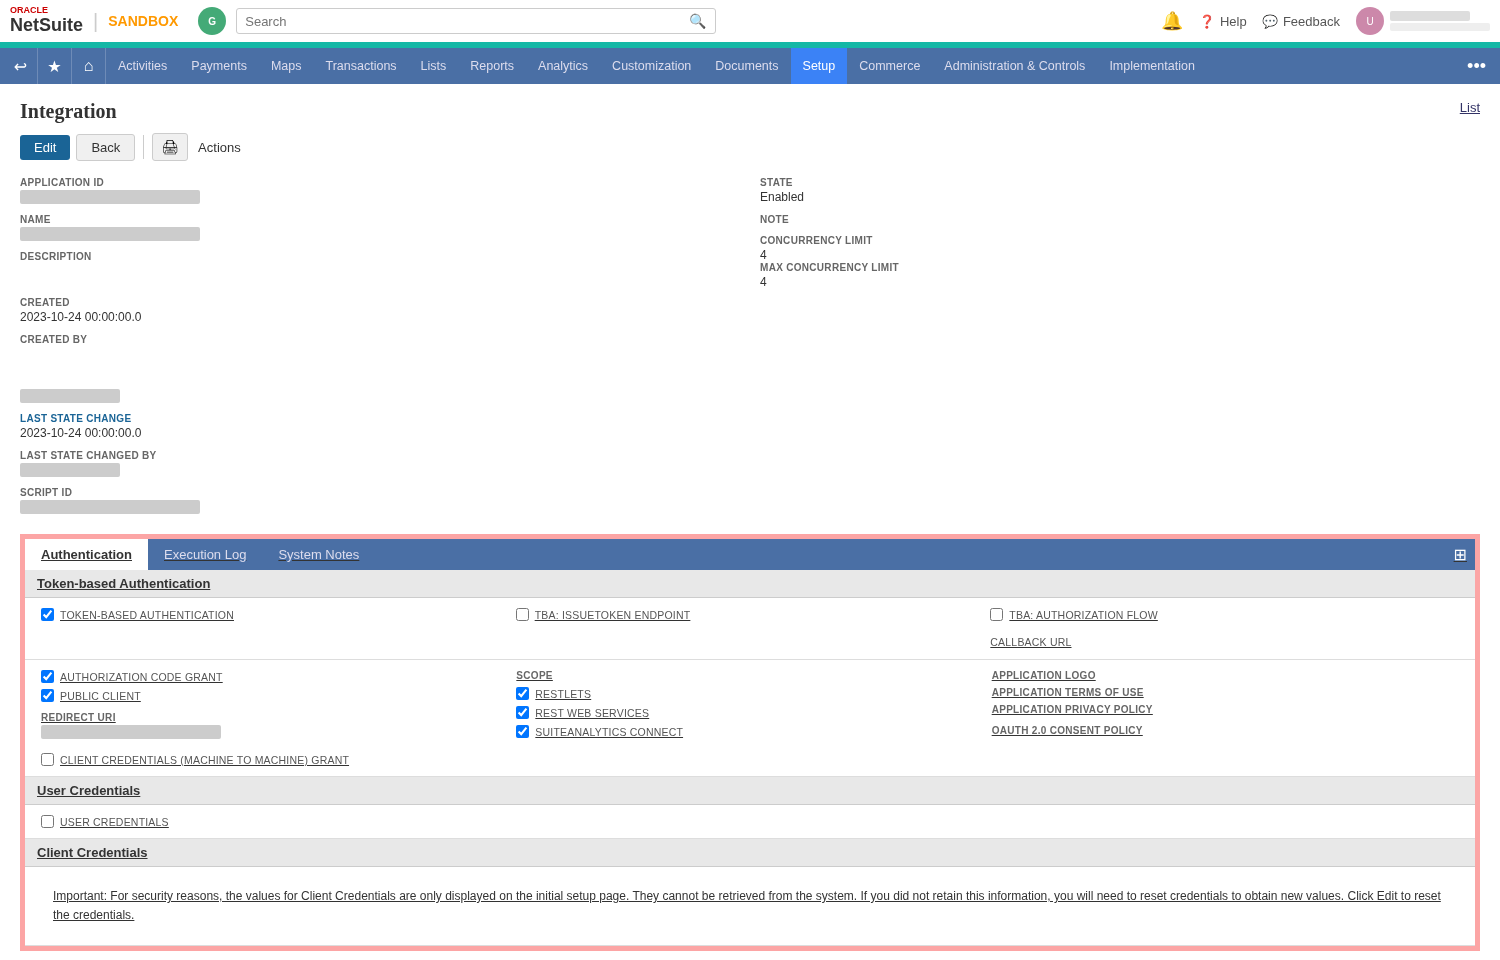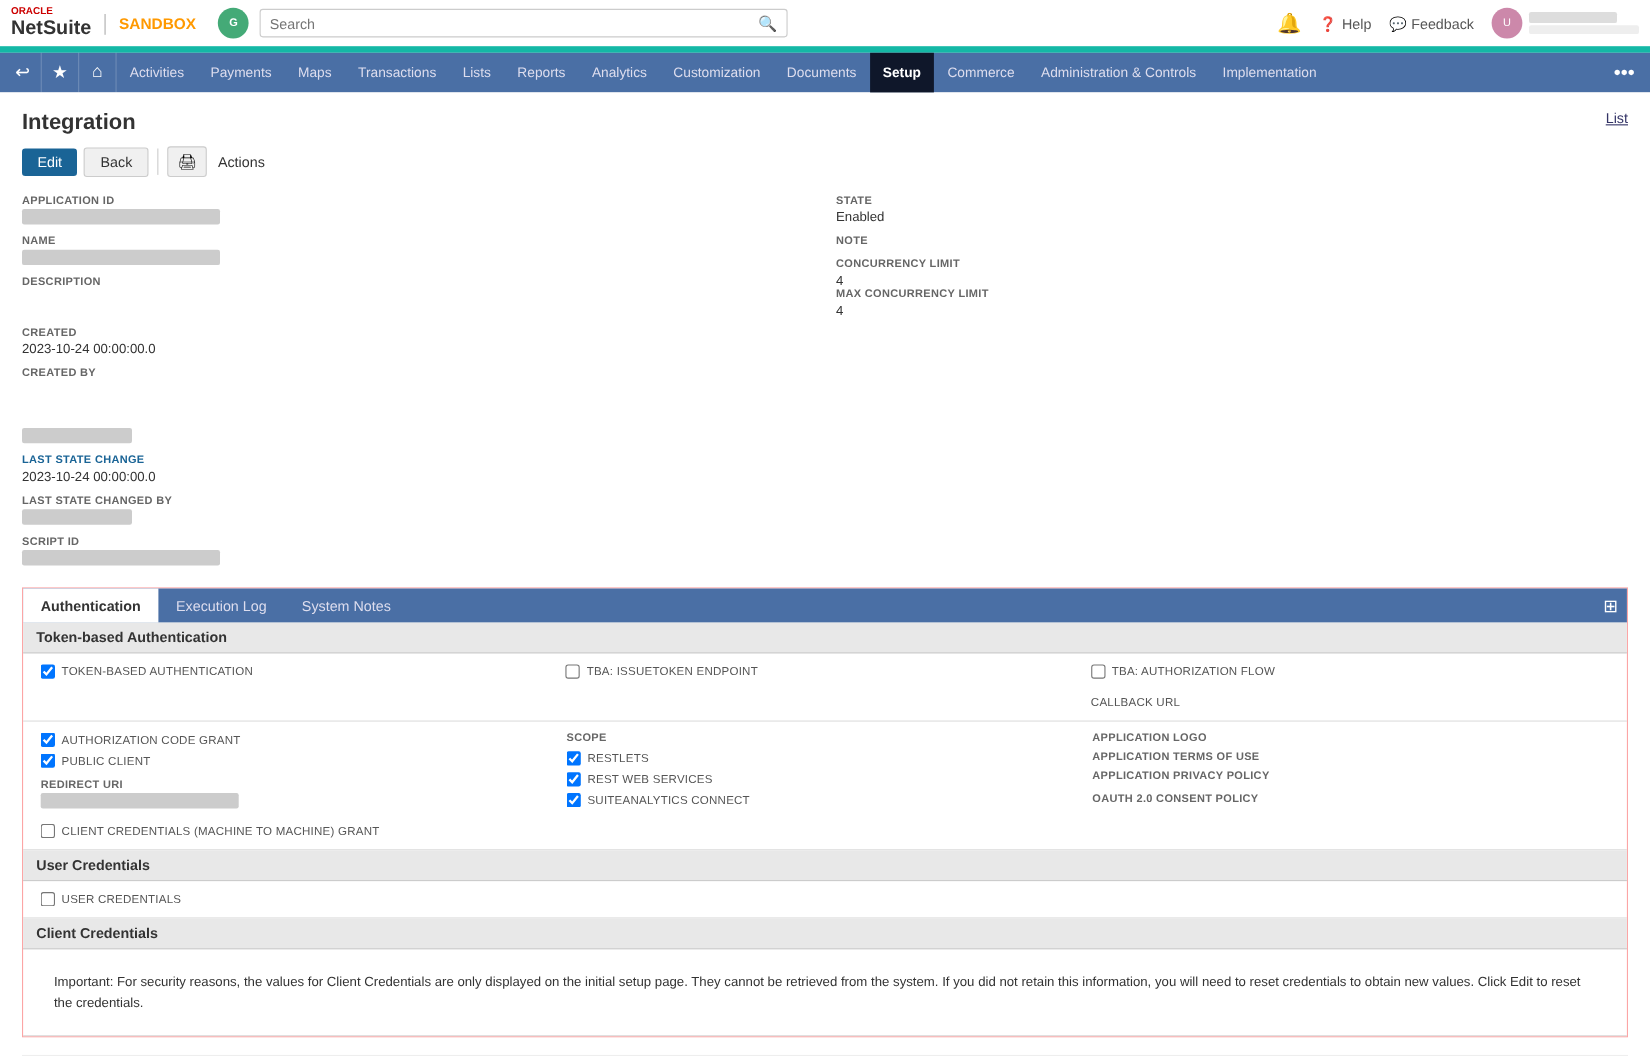--- a/index.html
+++ b/index.html
@@ -89,23 +89,23 @@
       color: #dde;
       font-size: 12.5px;
       padding: 0 12px;
       height: 36px;
       display: flex;
       align-items: center;
       cursor: pointer;
       white-space: nowrap;
     }
     .nav-item.active {
-      background: #0f172a;
+      background: #3b82f6;
       color: #fff;
-      font-weight: bold;
+      font-weight: normal;
     }
     .nav-more { margin-left: auto; color: #fff; font-size: 18px; padding: 0 10px; cursor: pointer; }
 
     
     .content {
       background: #fff;
       margin: 0;
       padding: 16px 20px;
       min-height: calc(960px - 84px);
     }
@@ -114,20 +114,21 @@
     .page-header {
       display: flex;
       align-items: flex-start;
       justify-content: space-between;
       margin-bottom: 10px;
     }
     .page-title {
       font-size: 20px;
       font-weight: bold;
       color: #333;
+      font-family: Liberation Serif, serif;
     }
     .list-link { color: #336; font-size: 13px; cursor: pointer; text-decoration: underline; }
 
     
     .action-bar {
       display: flex;
       align-items: center;
       gap: 6px;
       margin-bottom: 16px;
     }
@@ -195,21 +196,21 @@
     .field-value.blurred-sm {
       color: transparent;
       background: #ccc;
       border-radius: 2px;
       height: 14px;
       width: 100px;
       display: block;
     }
 
     
-    .tab-section { border: 1px solid #fca5a5; margin-bottom: 0; }
+    .tab-section { border: 5px solid #fca5a5; margin-bottom: 0; text-decoration: underline; }
     .tab-header {
       display: flex;
       background: #4a6fa5;
       align-items: center;
     }
     .tab-item {
       padding: 8px 16px;
       color: #dde;
       font-size: 13px;
       cursor: pointer;

